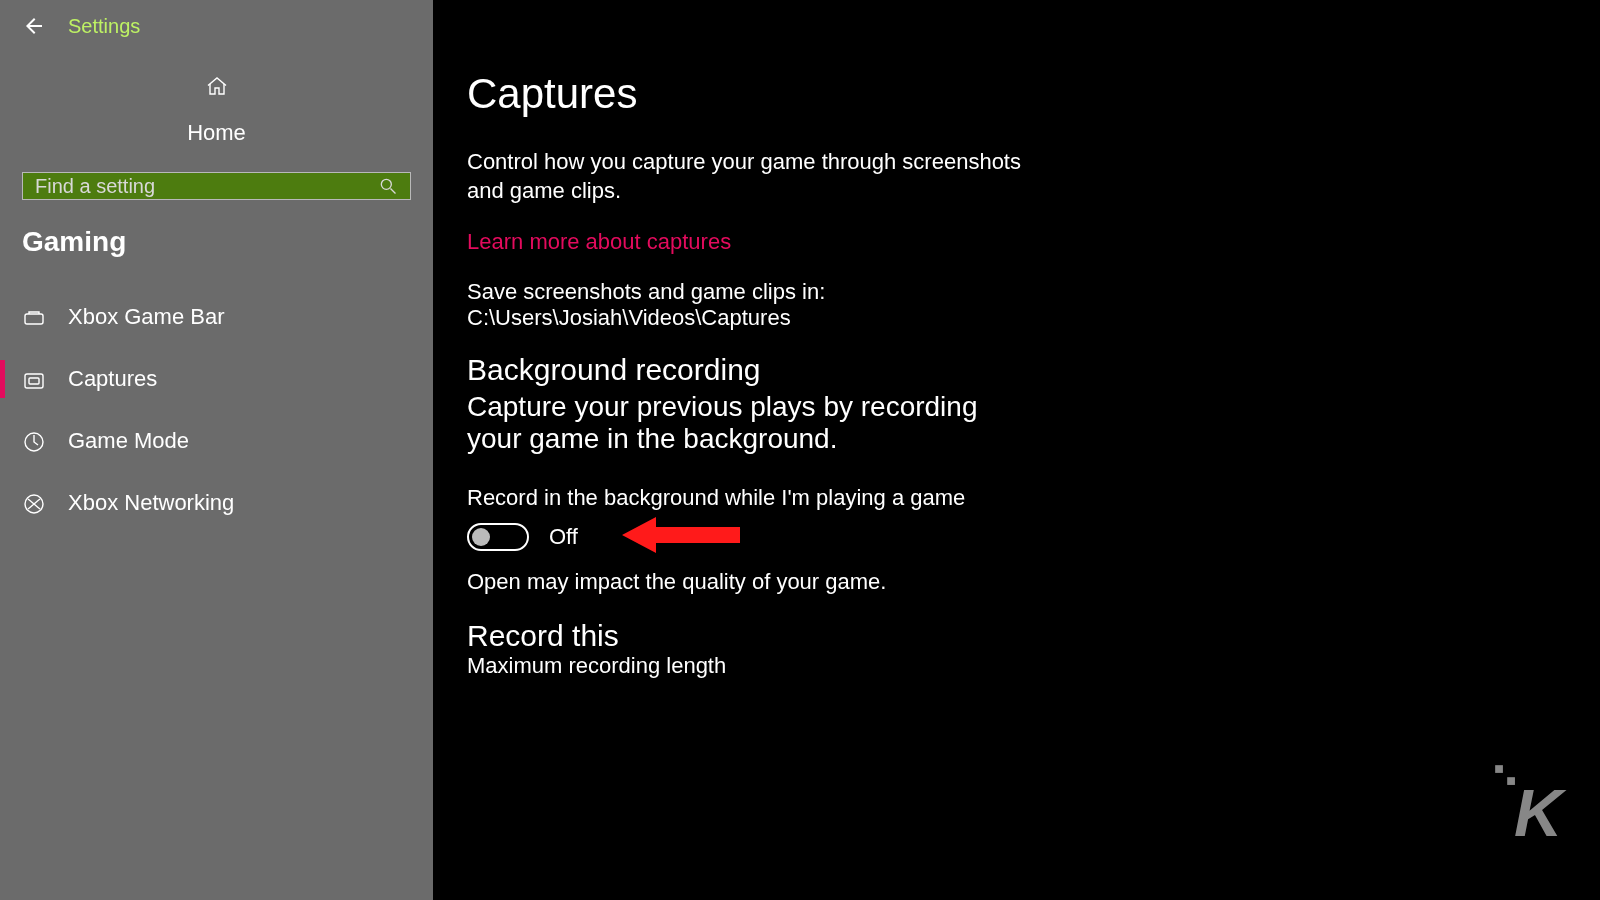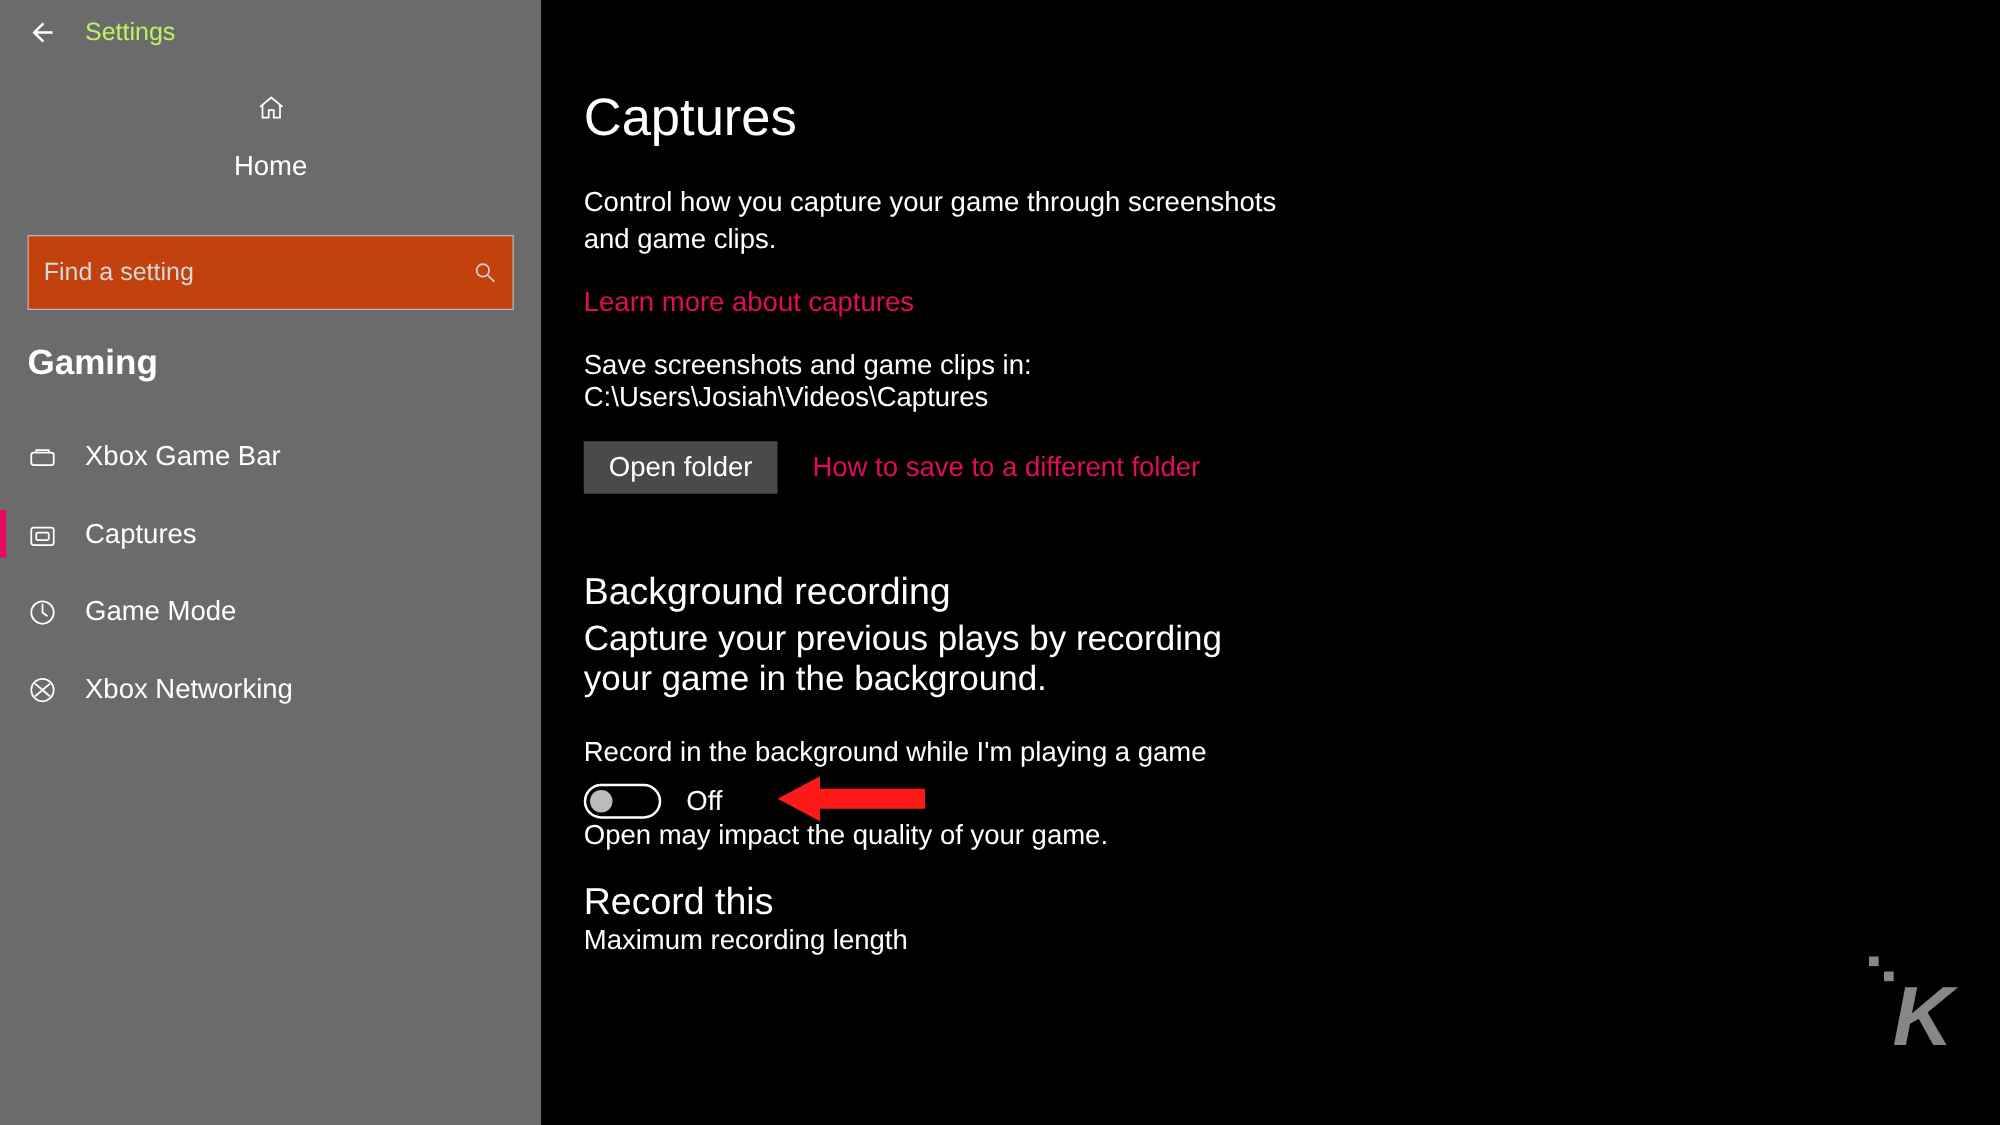--- a/index.html
+++ b/index.html
@@ -24,23 +24,23 @@
   .back-arrow svg { width: 100%; height: 100%; fill: #fff; }
   .settings-title { font-size: 20px; font-weight: 400; color: #bef264; }
   .home-row {
     display: flex; align-items: center; gap: 22px;
     padding: 10px 22px 26px 22px; cursor: pointer; flex-direction: column;
   }
   .home-row .icon { width: 24px; height: 24px; }
   .home-row .icon svg { width:100%; height:100%; fill:none; stroke:#fff; stroke-width:1.4; }
   .home-label { font-size: 22px; color: #fff; }
   .search-box {
-    margin: 16px 22px 22px 22px;
-    height: 60px;
-    background: #c2410c;
+    margin: 0 22px 22px 22px;
+    height: 28px;
+    background: #4d7c0f;
     border: 1px solid #b9b9b9;
     display: flex; align-items: center;
     padding: 0 12px;
   }
   .search-box input {
     flex: 1; background: transparent; border: none; outline: none;
     color: #d8d8d8; font-size: 20px;
   }
   .search-box input::placeholder { color: #d8d8d8; }
   .search-box .search-icon { width: 20px; height: 20px; }
@@ -73,21 +73,21 @@
   .link { color: #e30b5d; font-size: 22px; cursor: pointer; margin-bottom: 24px; display:inline-block;}
   .path-text { font-size: 22px; max-width: 580px; margin-bottom: 22px;}
   .btn-row { display: flex; align-items: center; gap: 28px; margin-bottom: 62px;}
   .btn {
     background: #4a4a4a; color: #fff; border: none;
     padding: 8px 20px; font-size: 22px; cursor: pointer;
   }
   .section-title { font-size: 30px; font-weight: 400; margin-bottom: 4px; }
   .section-sub { font-size: 28px; max-width: 560px; margin-bottom: 30px; }
   .toggle-label { font-size: 22px; margin-bottom: 12px; }
-  .toggle-row { display:flex; align-items:center; gap: 20px; position:relative;}
+  .toggle-row { display:flex; align-items:center; gap: 20px; margin-bottom: 18px; position:relative;}
   .toggle {
     width: 62px; height: 28px; border: 2.5px solid #fff; border-radius: 20px;
     position: relative; cursor: pointer; background: #000;
   }
   .toggle .knob {
     position: absolute; left: 3px; top: 50%; transform: translateY(-50%);
     width: 18px; height: 18px; border-radius: 50%; background: #bbb;
   }
   .toggle-state { font-size: 22px; }
   .note-text { font-size: 22px; margin-bottom: 24px; }
@@ -182,24 +182,20 @@
     </div>
     <span>Xbox Networking</span>
   </div>
 </div>
 
 <div class="main">
   <div class="page-title">Captures</div>
   <div class="body-text">Control how you capture your game through screenshots and game clips.</div>
   <div class="link">Learn more about captures</div>
   <div class="path-text">Save screenshots and game clips in: C:\Users\Josiah\Videos\Captures</div>
-  <div class="btn-row">
-    <button class="btn">Open folder</button>
-    <span class="link" style="margin-bottom:0">How to save to a different folder</span>
-  </div>
 
   <div class="section-title">Background recording</div>
   <div class="section-sub">Capture your previous plays by recording your game in the background.</div>
   <div class="toggle-label">Record in the background while I'm playing a game</div>
   <div class="toggle-row">
     <div class="toggle">
       <div class="knob"></div>
     </div>
     <div class="toggle-state">Off</div>
     <div class="arrow-annot">

